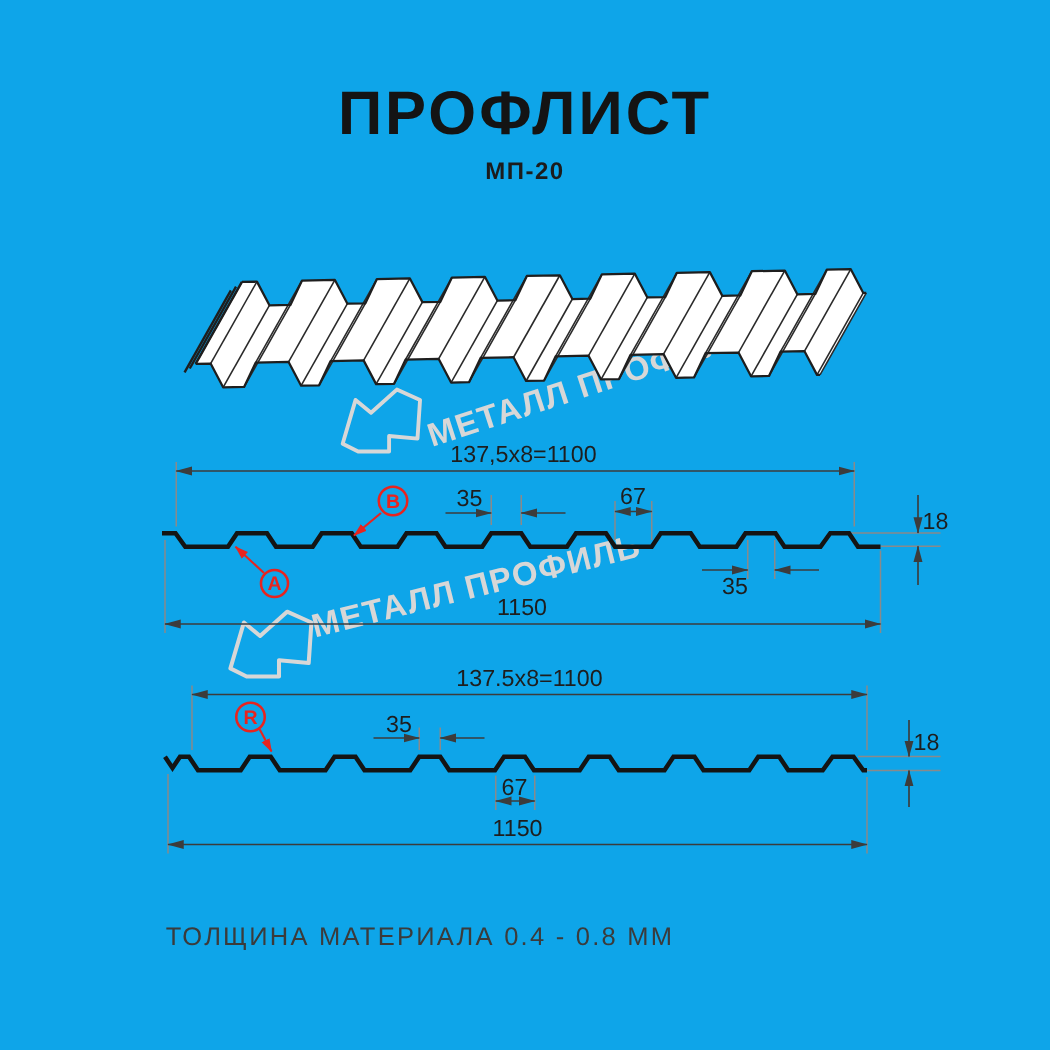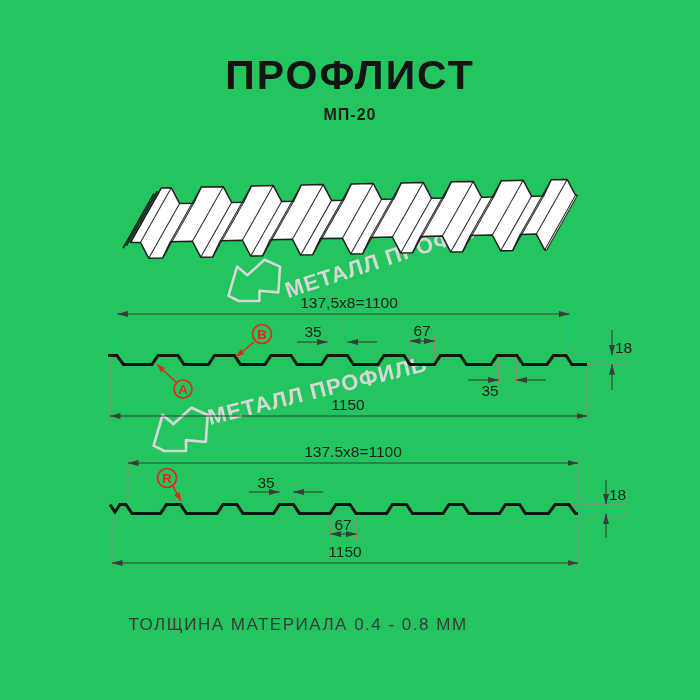--- a/index.html
+++ b/index.html
@@ -1,23 +1,23 @@
 <!DOCTYPE html>
 <html><head>
 <meta charset="utf-8">
 <style>
   html,body{margin:0;padding:0;background:#ffffff;}
-  .page{position:relative;width:700px;height:700px;background:#22c55e;overflow:hidden;
+  .page{position:relative;width:700px;height:700px;background:#0ea5e9;overflow:hidden;
         font-family:"Liberation Sans",sans-serif;}
   .hdr{position:absolute;top:52px;left:0;width:700px;text-align:center;}
   .title{font-size:41px;font-weight:800;letter-spacing:2px;color:#141414;margin:0;
          font-family:"Liberation Sans",sans-serif;}
   .subtitle{font-size:16px;font-weight:600;letter-spacing:1px;color:#1c1c1c;margin:7px 0 0 0;}
   .ftr{position:absolute;top:615px;left:0;width:560px;text-align:center;
-       font-size:17px;font-weight:500;letter-spacing:1.5px;color:#3b3b3b;padding-left:18px;}
+       font-size:17px;font-weight:500;letter-spacing:1.5px;color:#3b3b3b;}
   svg{position:absolute;top:0;left:0;}
   .dimtxt{font-size:15.5px;fill:#1e1e1e;font-family:"Liberation Sans",sans-serif;}
   .redlbl{font-size:13px;font-weight:bold;text-anchor:middle;}
   .wmtxt{font-size:22px;font-weight:bold;letter-spacing:1px;
          font-family:"Liberation Sans",sans-serif;}
 </style>
 </head>
 <body>
 
 <div class="page">

